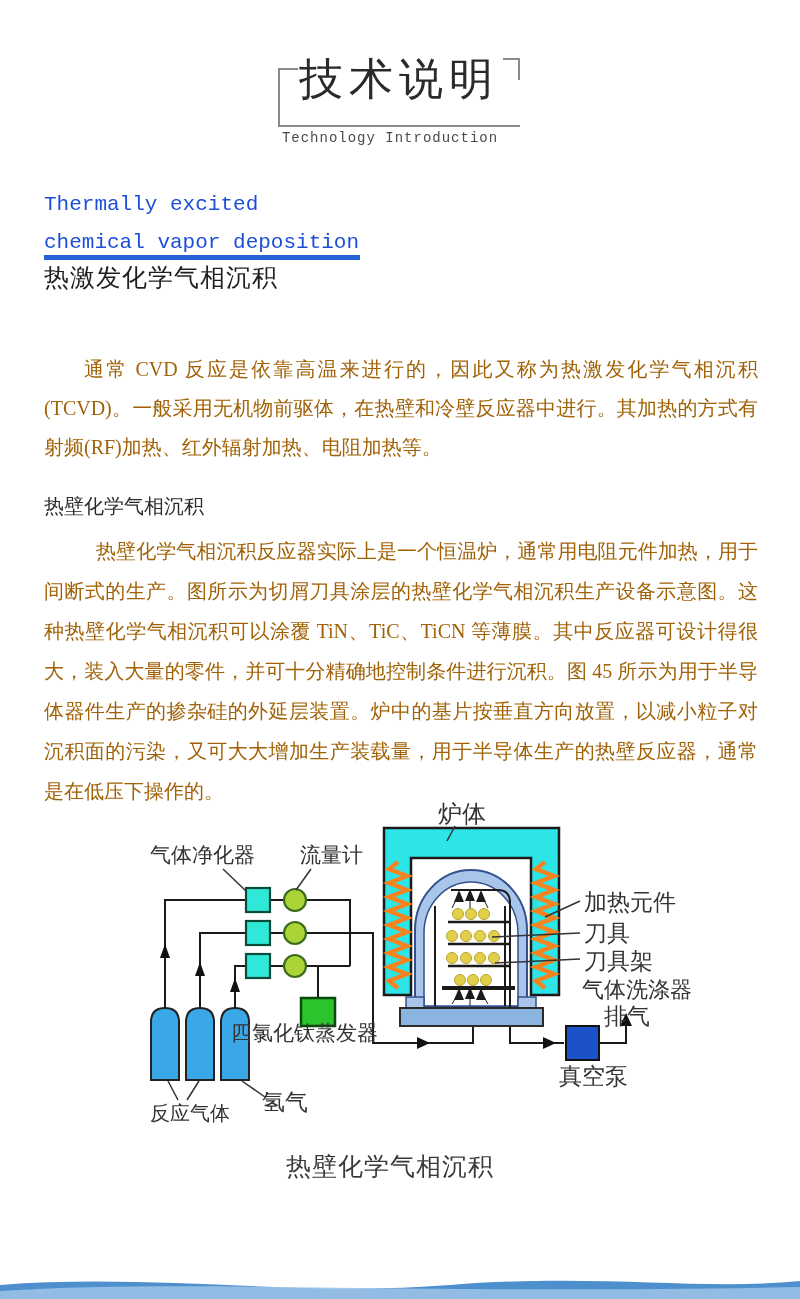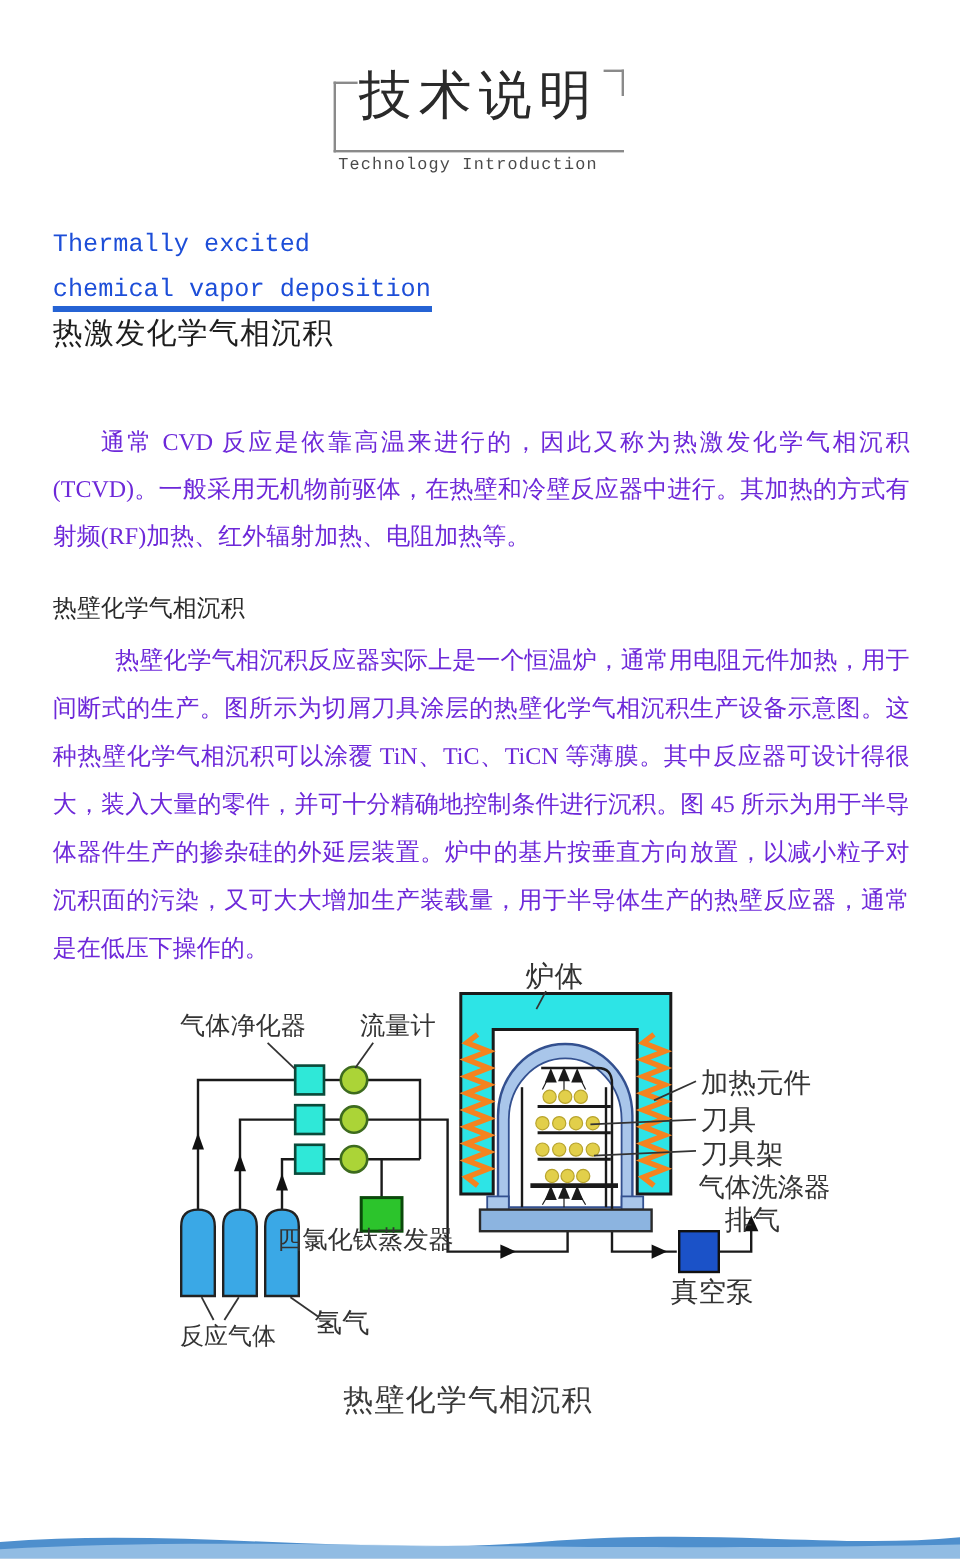--- a/index.html
+++ b/index.html
@@ -27,21 +27,21 @@
   }
   
   .heading-en{
     position:absolute;left:44px;top:186px;
     font-family:"Liberation Mono","DejaVu Sans Mono",monospace;
     font-size:21px;line-height:38px;color:#4a7fc1;white-space:pre-line;
   }
   .blue-rule{position:absolute;left:44px;top:255px;width:316px;height:5px;}
   .heading-zh{position:absolute;left:44px;top:261px;font-size:25px;color:#1e1e1e;letter-spacing:1px;}
   
-  .para{position:absolute;left:44px;width:714px;font-size:20px;color:#6d28d9;
+  .para{position:absolute;left:44px;width:714px;font-size:20px;color:#a16207;
     text-align:justify;text-justify:inter-ideograph;}
   .para1{top:350px;line-height:39px;text-indent:2em;}
   .section-heading{position:absolute;left:44px;top:493px;font-size:20px;color:#2b2b2b;}
   .para2{top:531px;line-height:40px;text-indent:2.6em;}
   
   .diagram{position:absolute;left:0;top:780px;width:800px;height:390px;margin-left:18px;}
   .diagram svg{display:block;}
   .dlabel{font-family:"Liberation Serif","DejaVu Serif",serif;fill:#333;}
   .caption{position:absolute;left:0;top:1150px;width:780px;text-align:center;
     font-size:25px;letter-spacing:1px;color:#3a3a3a;}

